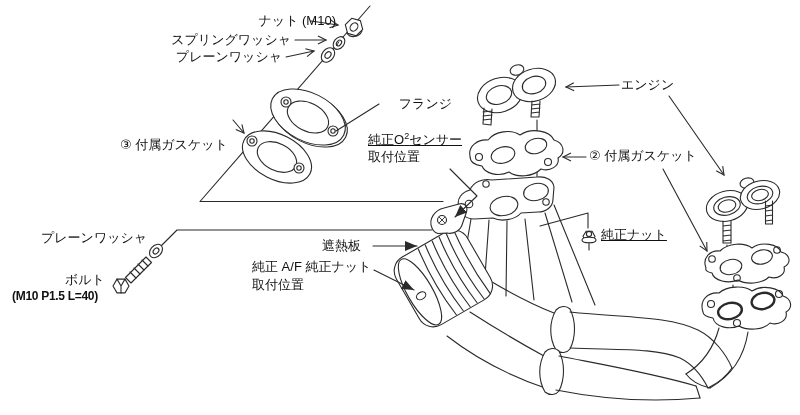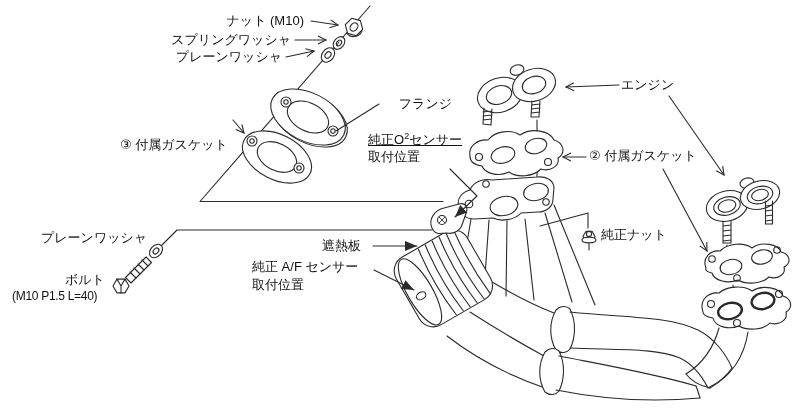--- a/index.html
+++ b/index.html
@@ -194,30 +194,30 @@
     <path class="ln" marker-end="url(#af)" d="M450,169 L477,196 L455,217"></path>
     <path class="ln" marker-end="url(#af)" d="M373,246 L417,246"></path>
     <path class="ln" marker-end="url(#af)" d="M374,270 L414,290"></path>
     <path class="ln" marker-end="url(#ao)" d="M619,85 L566,87"></path>
     <path class="ln" marker-end="url(#ao)" d="M669,96 L724,175"></path>
     <path class="ln" marker-end="url(#ao)" d="M586,157 L563,157"></path>
     <path class="ln" marker-end="url(#ao)" d="M663,169 L707,251"></path>
   </g>
 </svg>
 
-  <div class="lbl r" style="right:496px;top:13px;">ナット (M10)</div>
+  <div class="lbl r" style="right:464px;top:13px;">ナット (M10)</div>
   <div class="lbl r" style="right:509px;top:32px;margin-left:41px;">スプリングワッシャ</div>
   <div class="lbl r" style="right:518px;top:49px;">プレーンワッシャ</div>
   <div class="lbl" style="left:120px;top:100px;margin-top:37px;">③ 付属ガスケット</div>
   <div class="lbl r" style="right:348px;top:96px;">フランジ</div>
   <div class="lbl" style="left:368px;top:131px;text-decoration:underline;"><span>純正O</span><sup>2</sup><span>センサー</span></div>
   <div class="lbl" style="left:368px;top:149px;">取付位置</div>
   <div class="lbl" style="left:621px;top:77px;">エンジン</div>
   <div class="lbl" style="left:589px;top:148px;">② 付属ガスケット</div>
-  <div class="lbl" style="left:601px;top:227px;">純正ナット</div>
+  <div class="lbl" style="left:601px;top:227px;text-decoration:underline;">純正ナット</div>
   <div class="lbl" style="left:322px;top:238px;">遮熱板</div>
-  <div class="lbl" style="left:252px;top:259px;">純正 A/F センサー</div>
+  <div class="lbl" style="left:252px;top:259px;">純正 A/F 純正ナット</div>
   <div class="lbl" style="left:252px;top:277px;">取付位置</div>
   <div class="lbl" style="left:41px;top:230px;">プレーンワッシャ</div>
   <div class="lbl" style="left:65px;top:272px;text-align:center;">ボルト</div>
-  <div class="lbl small" style="left:12px;top:289px;">(M10 P1.5 L=40)</div>
+  <div class="lbl small" style="left:12px;top:289px;font-weight:bold;">(M10 P1.5 L=40)</div>
 
 </div>
 
 </body></html>

